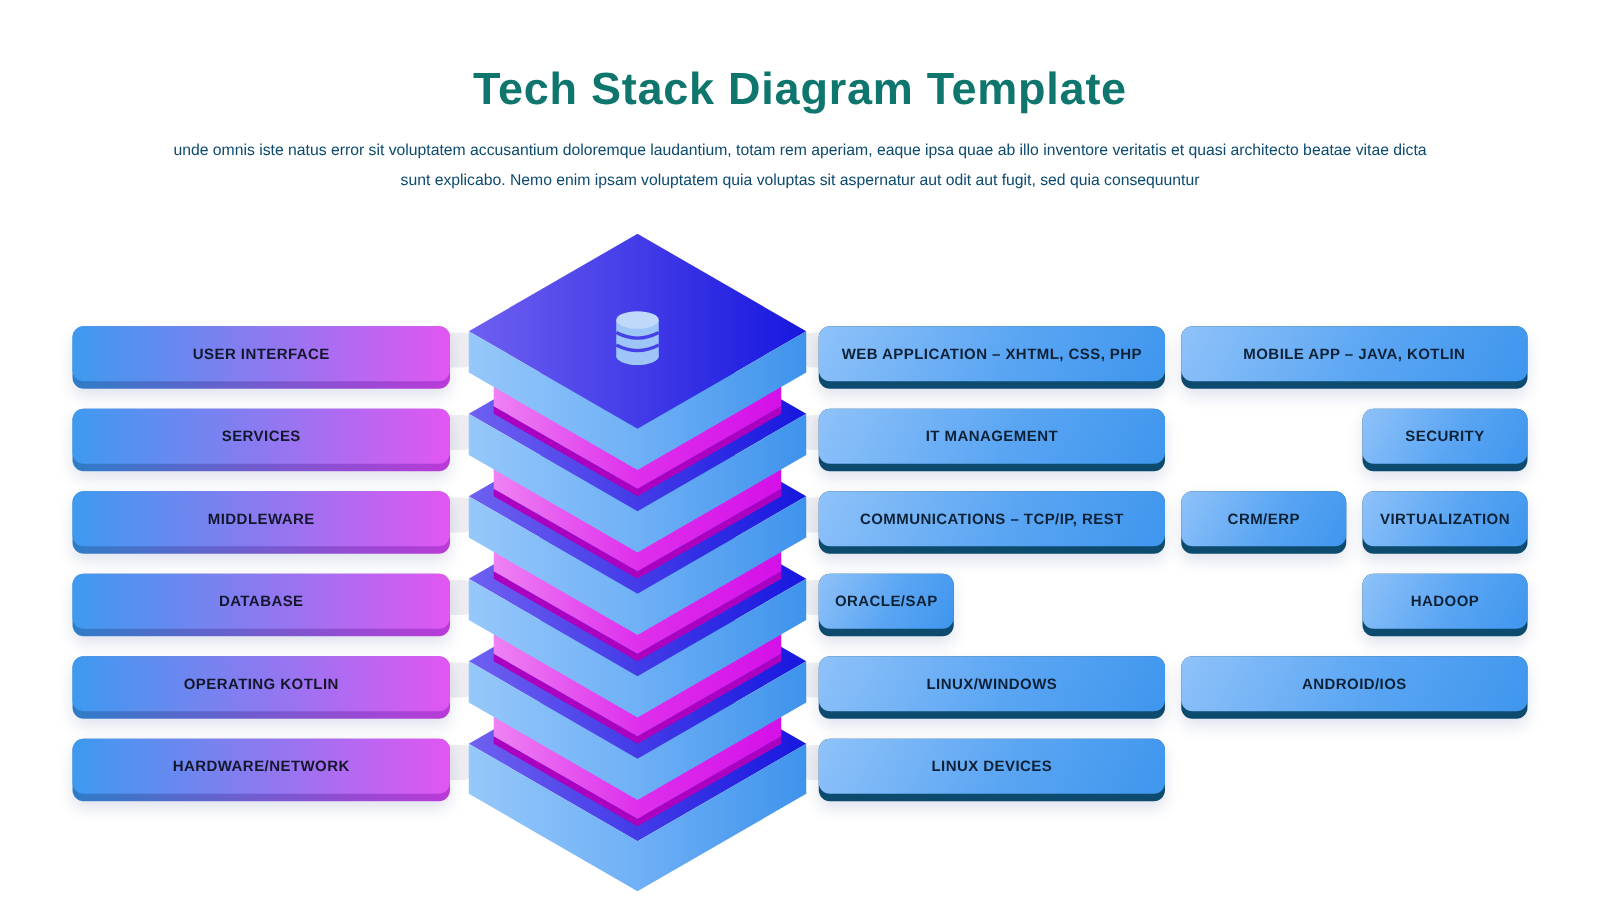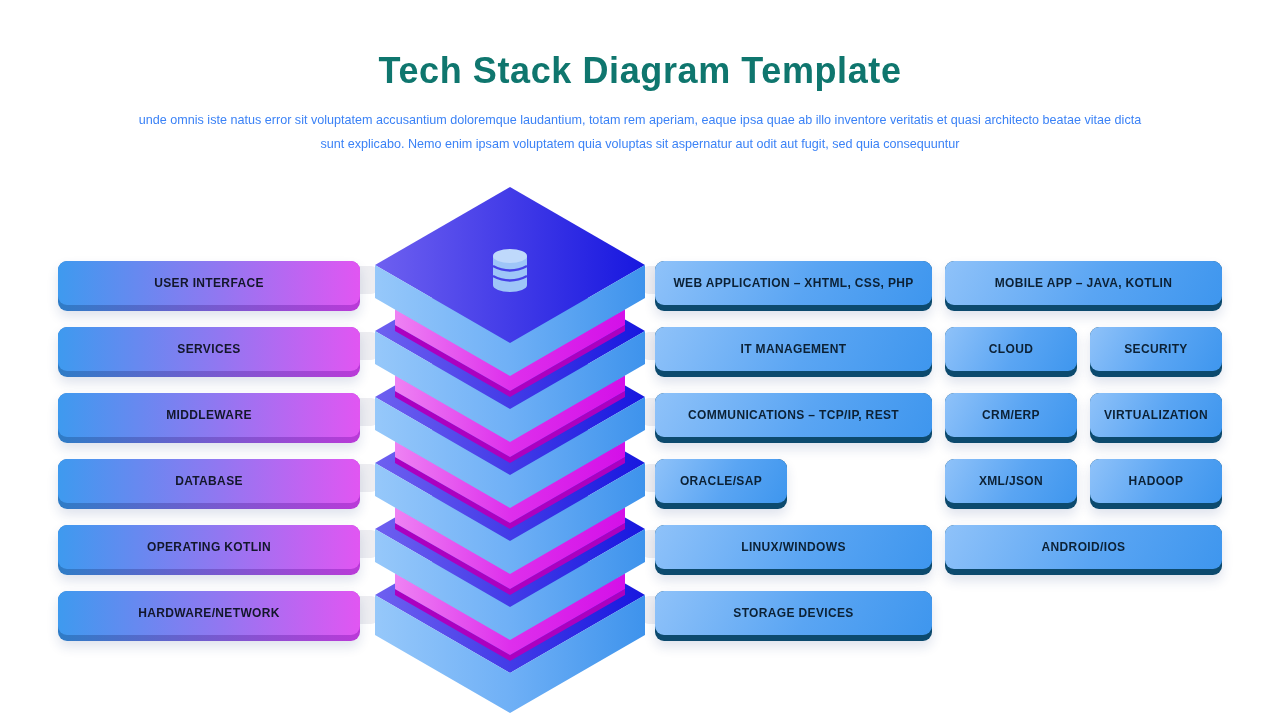--- a/index.html
+++ b/index.html
@@ -3,21 +3,21 @@
 <meta charset="utf-8">
 <style>
   html,body{margin:0;padding:0;background:#fff;}
   body{width:1280px;height:720px;position:relative;overflow:hidden;
        font-family:"Liberation Sans",sans-serif;}
   .slide{position:absolute;left:0;top:0;width:1280px;height:720px;background:#ffffff;}
 
   .title{position:absolute;top:50px;left:0;width:1280px;margin:0;text-align:center;
          font-size:36px;font-weight:800;letter-spacing:.6px;color:#0f766e;}
   .subtitle{position:absolute;top:108px;left:90px;width:1100px;margin:0;text-align:center;
-            font-size:12.6px;line-height:24px;color:#3b82f6;font-weight:400;}
+            font-size:12.6px;line-height:24px;color:#0c4a6e;font-weight:400;}
   .subtitle span{display:block;}
 
   .stack-svg{position:absolute;left:345px;top:180px;z-index:1;}
 
   .pill{position:absolute;height:50px;border-radius:9px;z-index:2;
         box-shadow:0 6px 12px rgba(30,60,130,.14);}
   .pill .face{position:absolute;left:0;top:0;width:100%;height:44px;border-radius:9px;
         display:flex;align-items:center;justify-content:center;}
   .pill .lbl{font-size:12px;font-weight:bold;letter-spacing:.35px;color:#13172b;
         white-space:nowrap;}
@@ -165,25 +165,20 @@
     <div class="face">
         <span class="lbl">MOBILE APP – JAVA, KOTLIN</span>
       </div>
   </div>
 
   <div class="pill right-pill" style="top:327px;left:655px;width:277px">
     <div class="face">
         <span class="lbl">IT MANAGEMENT</span>
       </div>
   </div>
-  <div class="pill right-pill" style="top:327px;left:945px;width:132px">
-    <div class="face">
-        <span class="lbl">CLOUD</span>
-      </div>
-  </div>
   <div class="pill right-pill" style="top:327px;left:1090px;width:132px">
     <div class="face">
         <span class="lbl">SECURITY</span>
       </div>
   </div>
 
   <div class="pill right-pill" style="top:393px;left:655px;width:277px">
     <div class="face">
         <span class="lbl">COMMUNICATIONS – TCP/IP, REST</span>
       </div>
@@ -192,46 +187,41 @@
     <div class="face">
         <span class="lbl">CRM/ERP</span>
       </div>
   </div>
   <div class="pill right-pill" style="top:393px;left:1090px;width:132px">
     <div class="face">
         <span class="lbl">VIRTUALIZATION</span>
       </div>
   </div>
 
-  <div class="pill right-pill" style="top:459px;left:655px;width:132px">
+  <div class="pill right-pill" style="top:459px;left:655px;width:108px">
     <div class="face">
         <span class="lbl">ORACLE/SAP</span>
       </div>
   </div>
-  <div class="pill right-pill" style="top:459px;left:945px;width:132px">
-    <div class="face">
-        <span class="lbl">XML/JSON</span>
-      </div>
-  </div>
   <div class="pill right-pill" style="top:459px;left:1090px;width:132px">
     <div class="face">
         <span class="lbl">HADOOP</span>
       </div>
   </div>
 
   <div class="pill right-pill" style="top:525px;left:655px;width:277px">
     <div class="face">
         <span class="lbl">LINUX/WINDOWS</span>
       </div>
   </div>
   <div class="pill right-pill" style="top:525px;left:945px;width:277px">
     <div class="face">
         <span class="lbl">ANDROID/IOS</span>
       </div>
   </div>
 
   <div class="pill right-pill" style="top:591px;left:655px;width:277px">
     <div class="face">
-        <span class="lbl">STORAGE DEVICES</span>
+        <span class="lbl">LINUX DEVICES</span>
       </div>
   </div>
 
 </div>
 
 </body></html>

